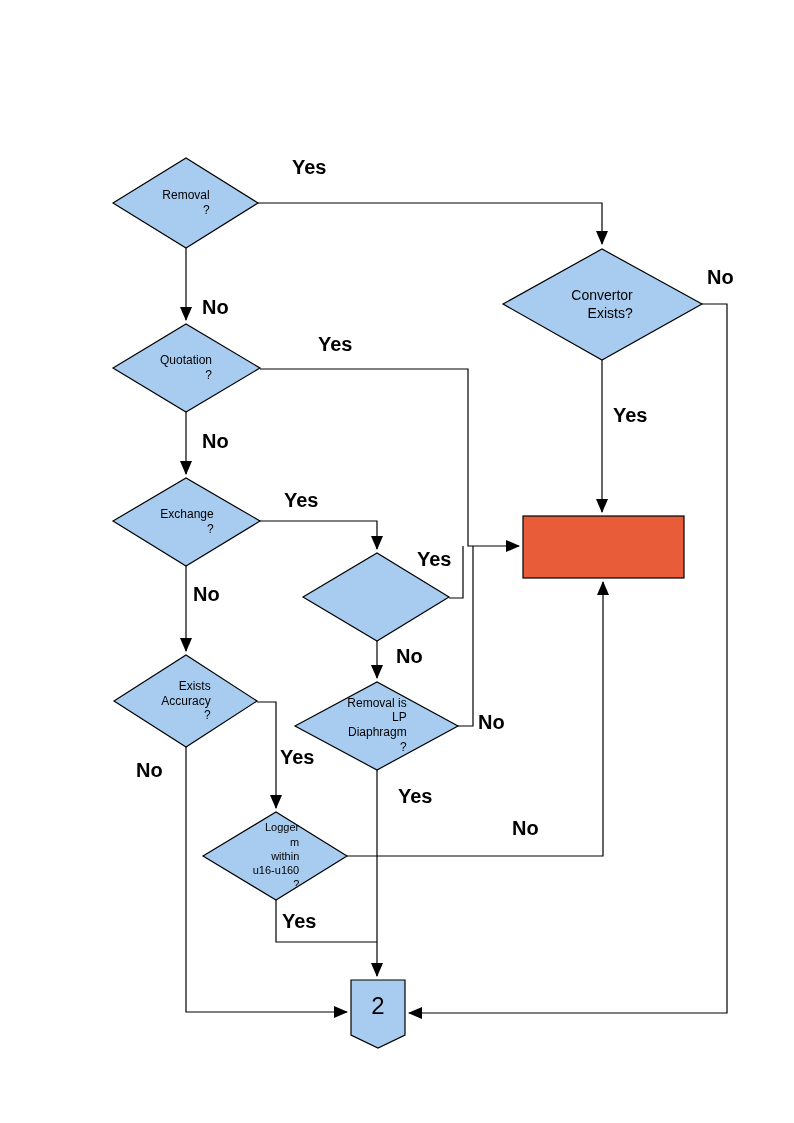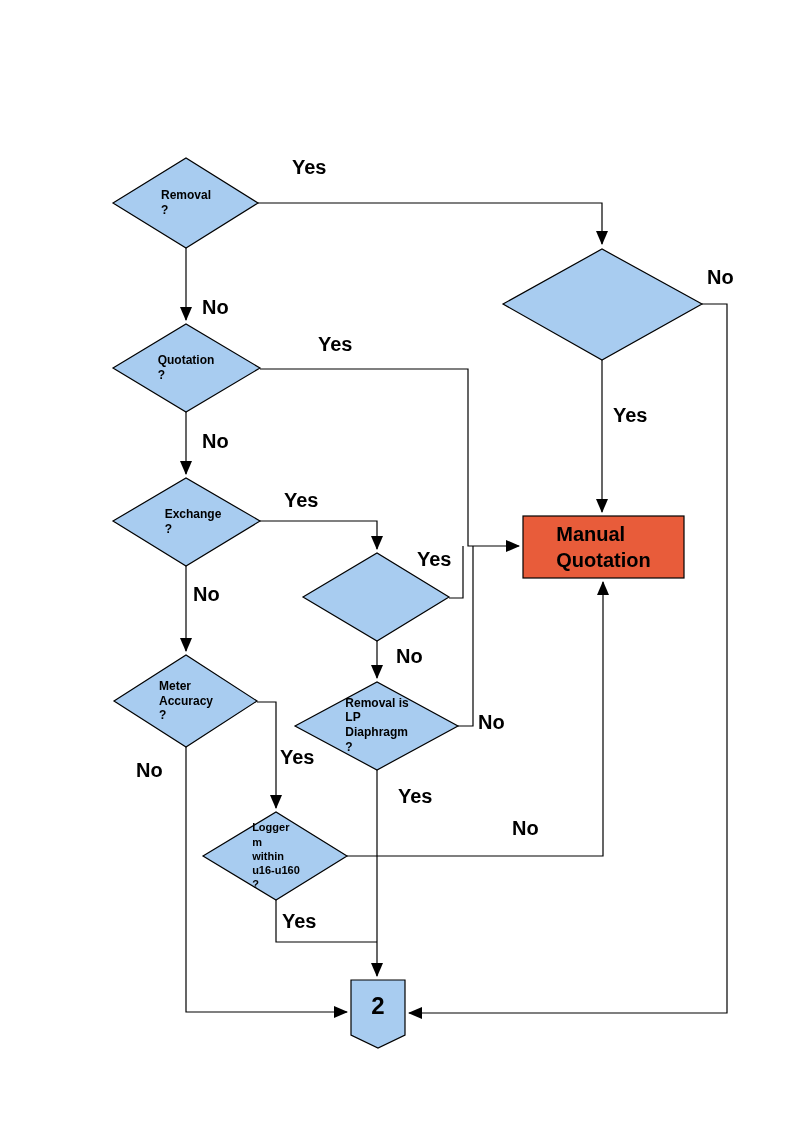--- a/index.html
+++ b/index.html
@@ -19,26 +19,25 @@
     font-family:"Liberation Sans",sans-serif;
   }
   .diagram-svg{position:absolute;left:0;top:0;}
   .edge{fill:none;stroke:var(--stroke);stroke-width:1.2;}
   .decision{fill:var(--node_fill);stroke:var(--stroke);stroke-width:1.2;}
   .terminal{fill:var(--terminal_fill);stroke:var(--stroke);stroke-width:1.2;}
   .connector{fill:var(--node_fill);stroke:var(--stroke);stroke-width:1.2;}
   .node-label{
     position:absolute;
     display:flex;align-items:center;justify-content:center;
-    text-align:left;
+    text-align:right;
     white-space:pre-line;
     color:var(--label_color);
     line-height:1.22;
     pointer-events:none;
-    font-weight:bold;
   }
   .fs12{font-size:12px;}
   .fs14{font-size:14px;}
   .fs11{font-size:11px;line-height:1.3;}
   .fs20{font-size:20px;line-height:1.3;}
   .fs24{font-size:24px;}
   .edge-label{
     position:absolute;
     font-size:20px;
     color:var(--label_color);
@@ -85,36 +84,36 @@
     <polygon class="decision" points="295,726 377,682 458,726 377,770"></polygon>
     <polygon class="decision" points="203,856 276,812 347,856 276,900"></polygon>
     <rect class="terminal" x="523" y="516" width="161" height="62"></rect>
     <polygon class="connector" points="351,980 405,980 405,1035 378,1048 351,1035"></polygon>
   </svg>
 
   <div class="node-label fs12" style="left:116px;top:158px;width:140px;height:90px;">Removal
 ?</div>
   <div class="node-label fs12" style="left:116px;top:324px;width:140px;height:88px;">Quotation
 ?</div>
-  <div class="node-label fs12" style="left:123px;top:478px;width:140px;height:88px;">Exchange
+  <div class="node-label fs12" style="left:117px;top:478px;width:140px;height:88px;">Exchange
 ?</div>
-  <div class="node-label fs12" style="left:116px;top:655px;width:140px;height:92px;">Meter
+  <div class="node-label fs12" style="left:116px;top:655px;width:140px;height:92px;">Exists
 Accuracy
 ?</div>
+  <div class="node-label fs14" style="left:502px;top:249px;width:200px;height:111px;">Convertor
+Exists?</div>
   <div class="node-label fs12" style="left:297px;top:680px;width:160px;height:90px;">Removal is
 LP
 Diaphragm
 ?</div>
   <div class="node-label fs11" style="left:206px;top:810px;width:140px;height:92px;">Logger
 m
 within
 u16-u160
 ?</div>
-  <div class="node-label fs20" style="left:523px;top:516px;width:161px;height:62px;">Manual
-Quotation</div>
   <div class="node-label fs24" style="left:351px;top:978px;width:54px;height:56px;">2</div>
 
   <div class="edge-label" style="left:292px;top:156px;">Yes</div>
   <div class="edge-label" style="left:202px;top:296px;">No</div>
   <div class="edge-label" style="left:318px;top:333px;">Yes</div>
   <div class="edge-label" style="left:202px;top:430px;">No</div>
   <div class="edge-label" style="left:284px;top:489px;">Yes</div>
   <div class="edge-label" style="left:193px;top:583px;">No</div>
   <div class="edge-label" style="left:613px;top:404px;">Yes</div>
   <div class="edge-label" style="left:707px;top:266px;">No</div>

